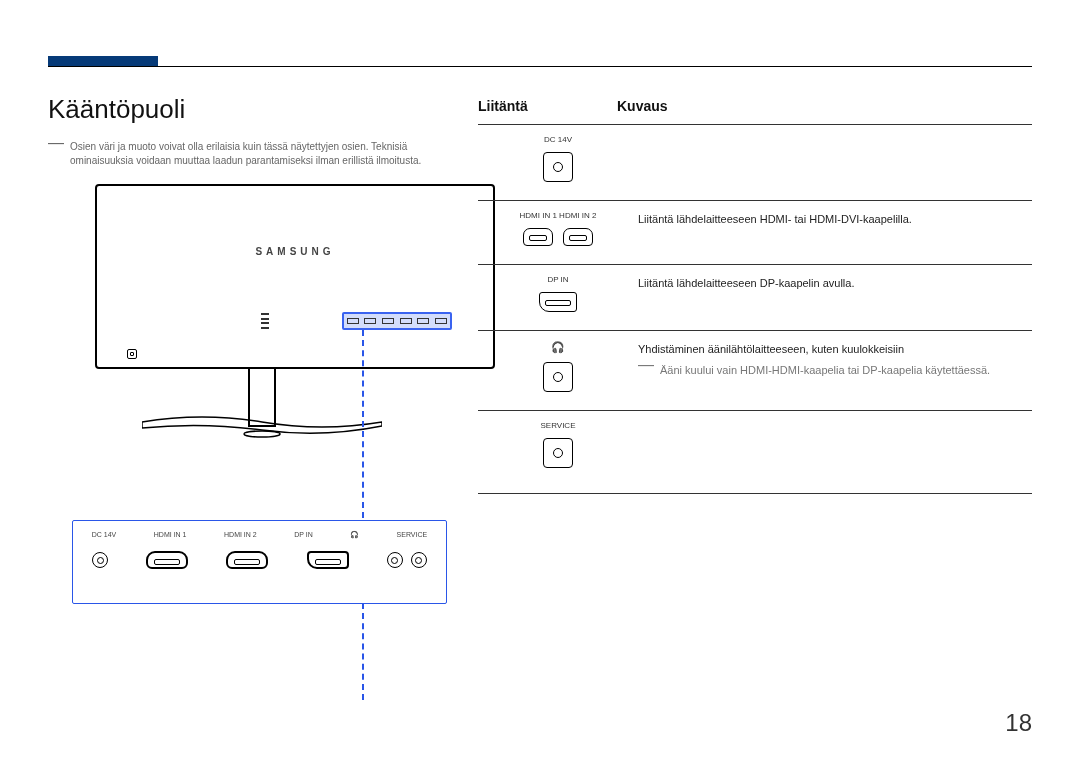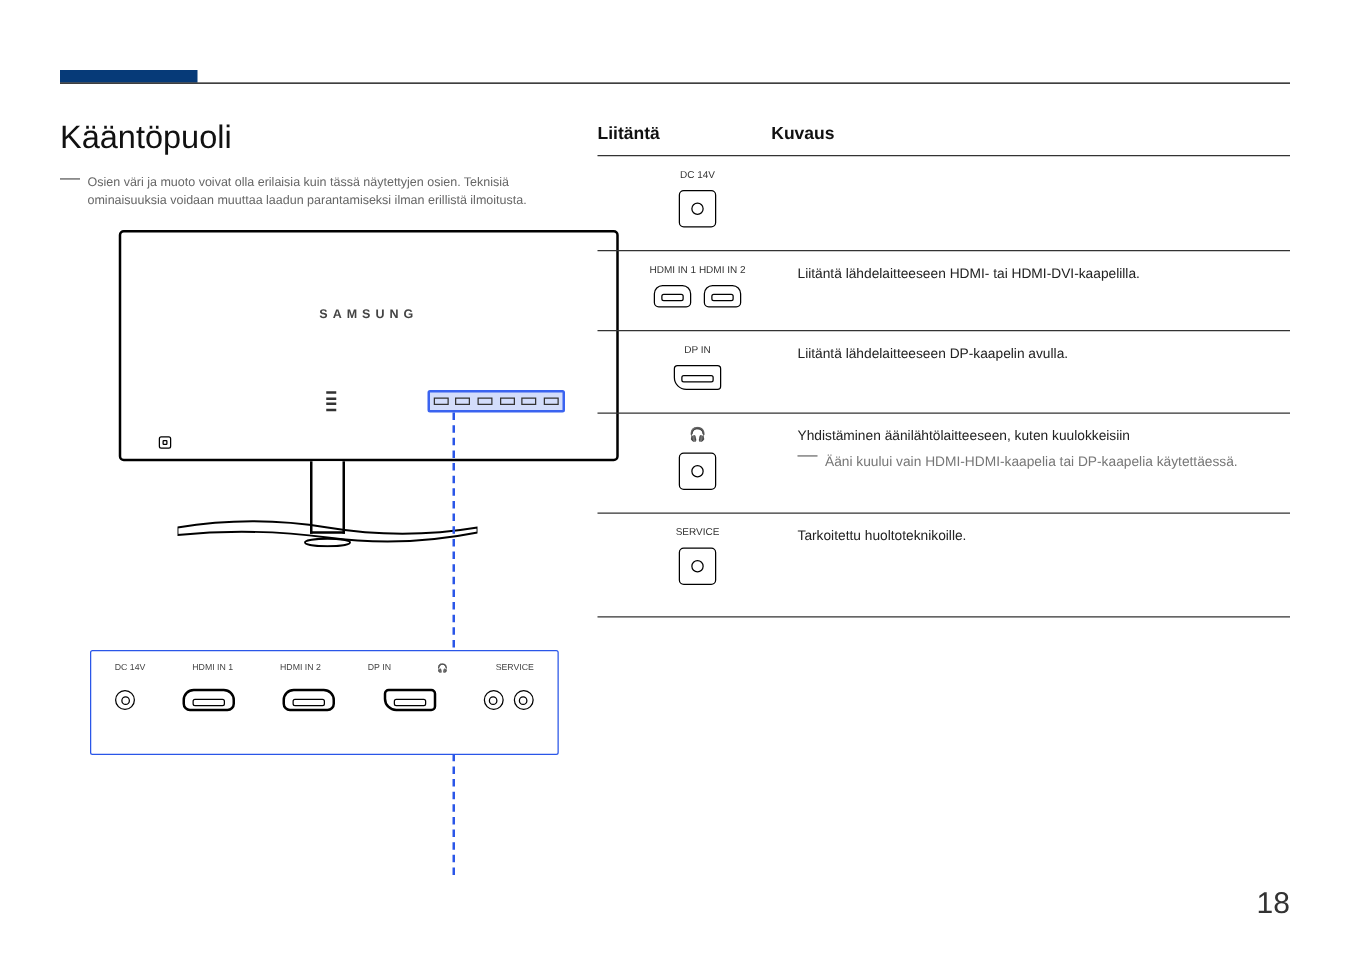--- a/index.html
+++ b/index.html
@@ -175,19 +175,18 @@
       </div>
     </div>
 
     <div class="row" style="position:relative">
       <div class="c1">
         <span>SERVICE</span>
         <span class="sqicon">
             <span class="dot"></span>
           </span>
       </div>
-      <div class="c2"><span>Tarkoitettu huoltoteknikoille.</span></div>
       <div class="bottomline"></div>
     </div>
   </div>
 
   <div class="pagenum">18</div>
 </div>
 
 </body></html>

